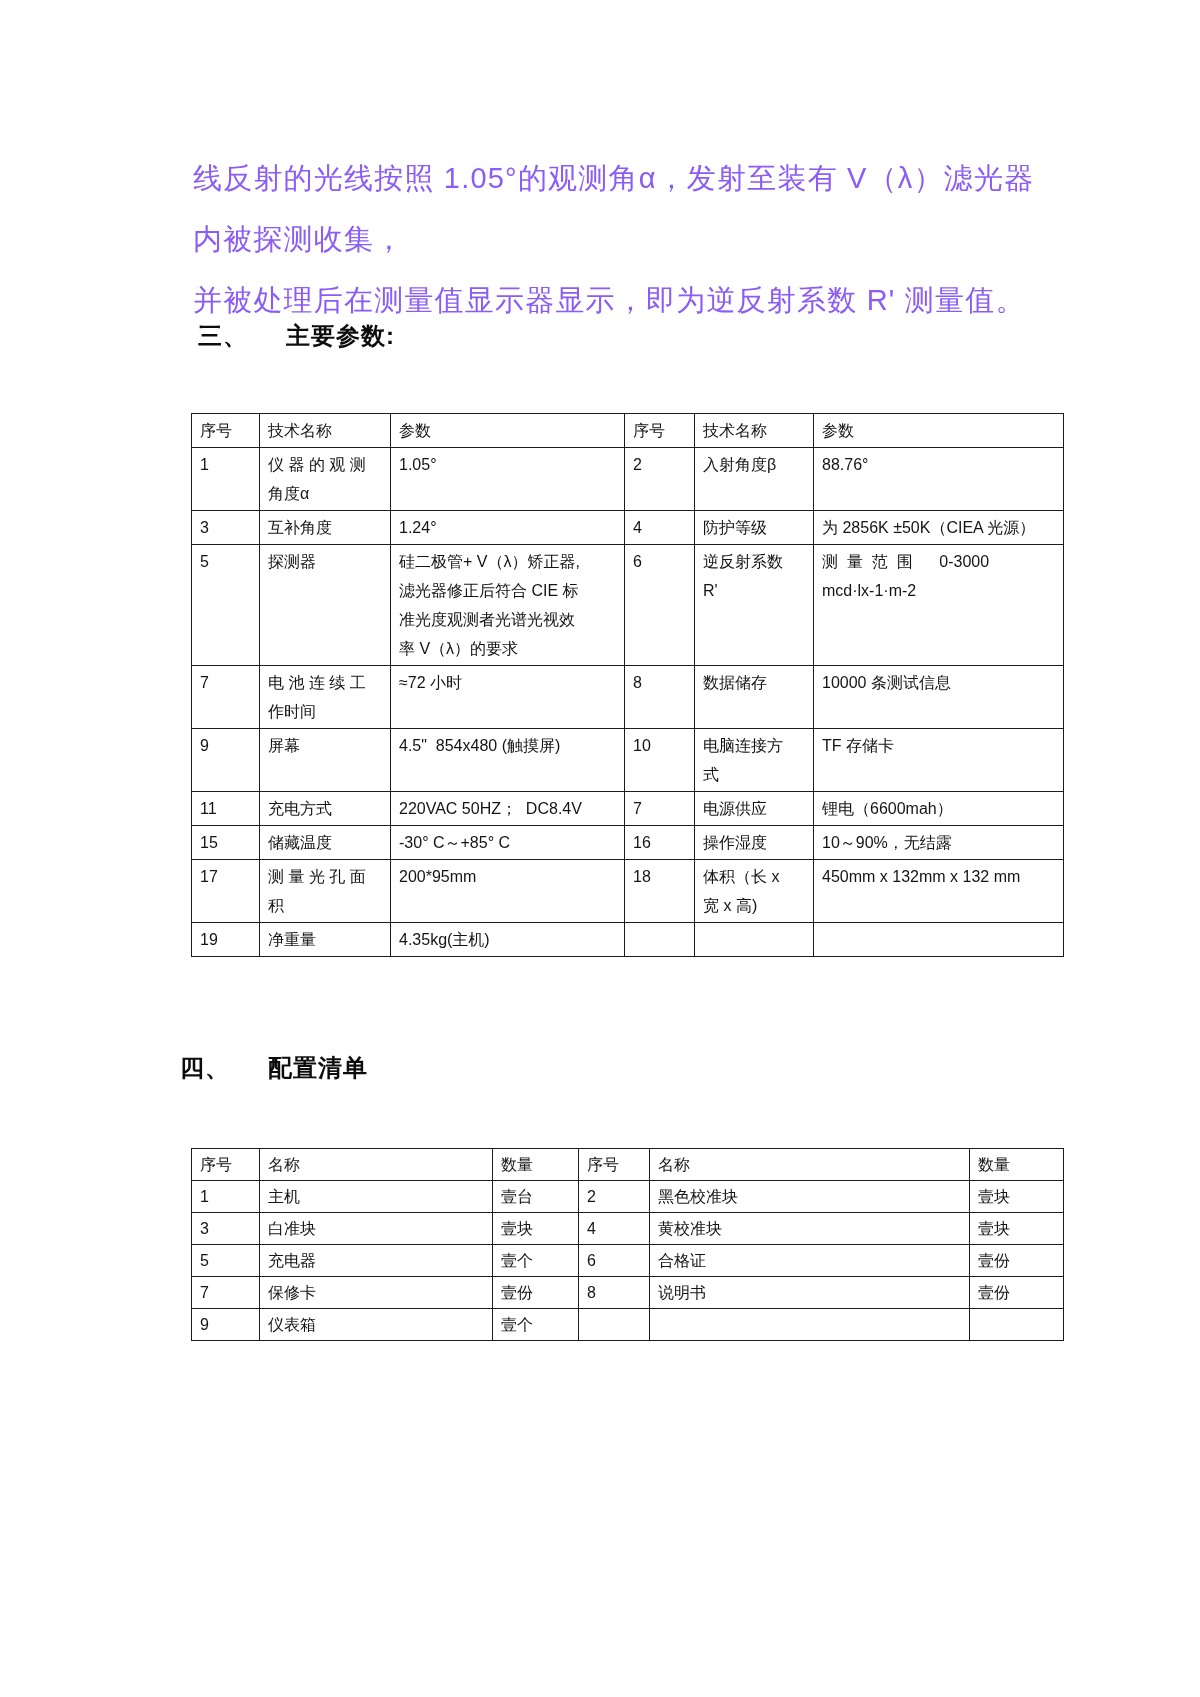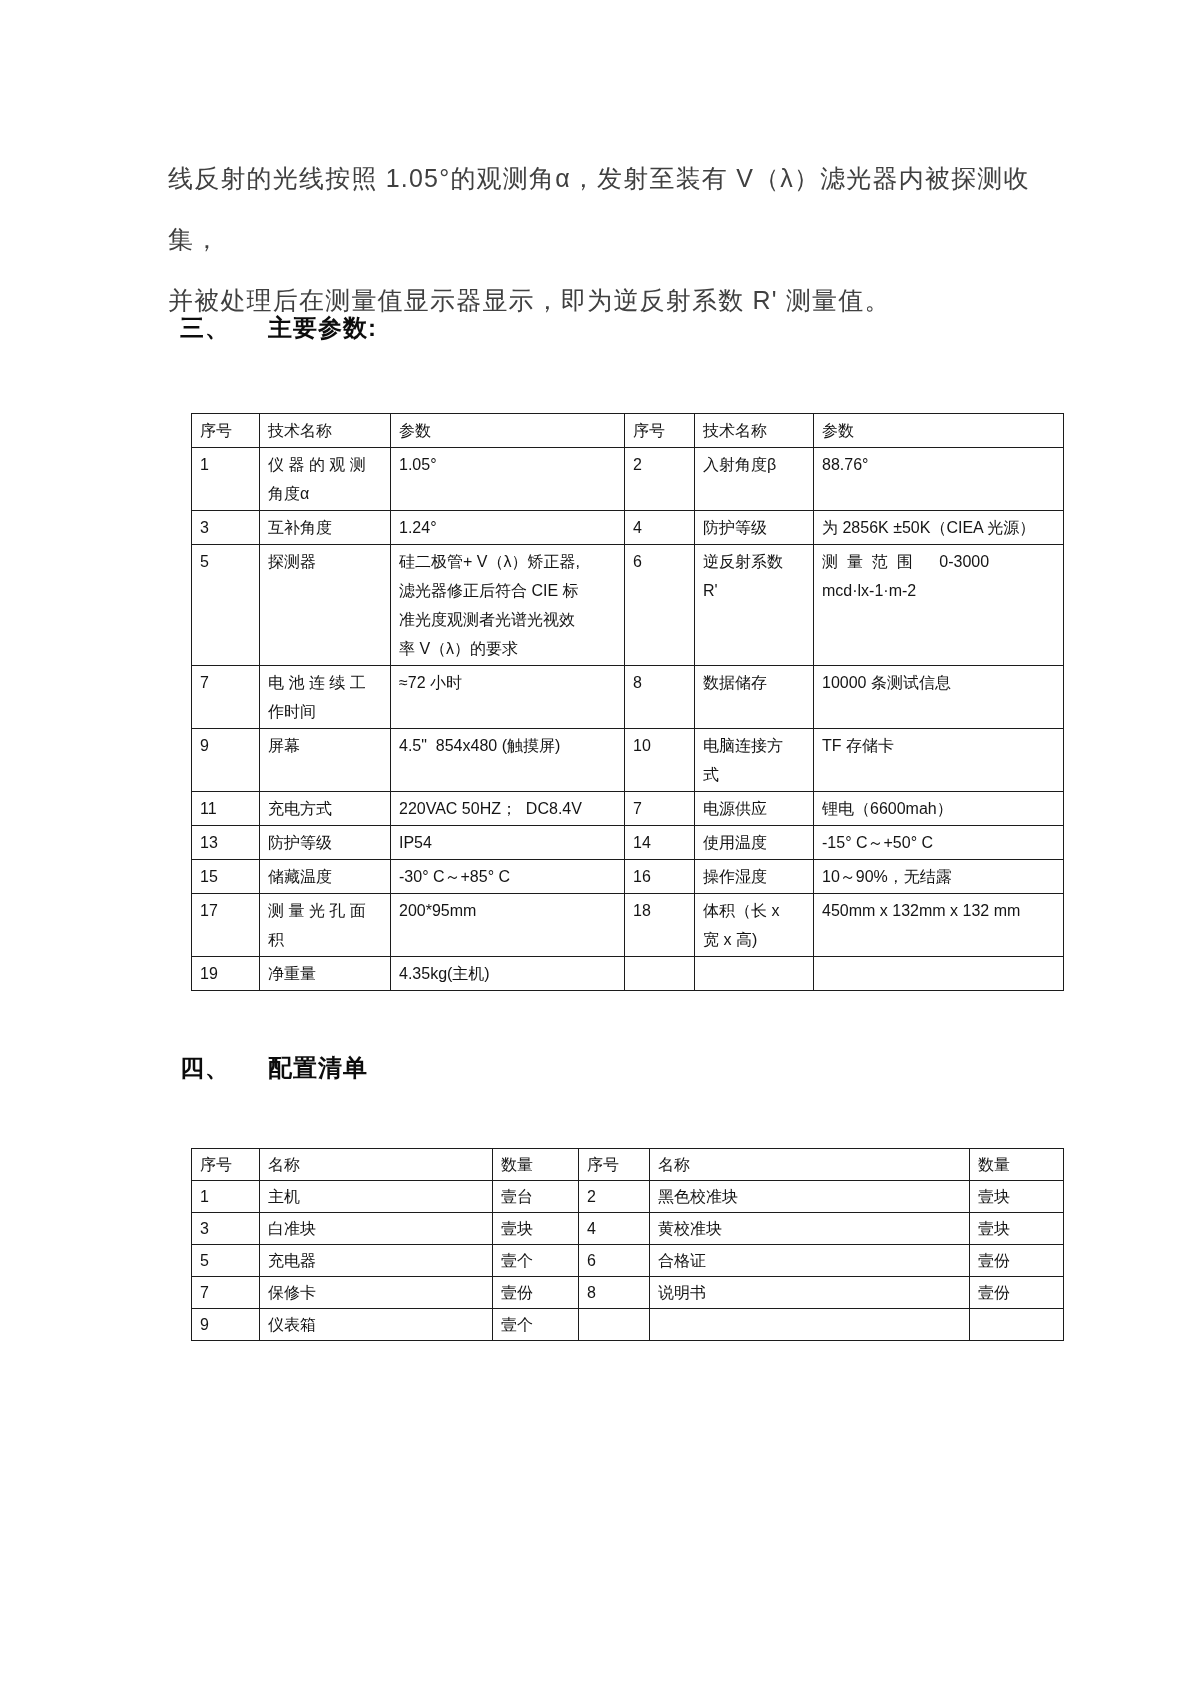--- a/index.html
+++ b/index.html
@@ -5,29 +5,29 @@
   html,body{margin:0;padding:0;background:#ffffff;}
   .page{
     position:relative;
     width:1200px;height:1697px;
     background:#ffffff;
     font-family:"Liberation Sans","DejaVu Sans",sans-serif;
     color:#111;
     overflow:hidden;
   }
   .intro{
-    position:absolute;left:168px;top:148px;width:868px;
-    font-size:25px;line-height:61px;letter-spacing:1.2px;color:#404040;
+    position:absolute;left:193px;top:148px;width:868px;
+    font-size:29px;line-height:61px;letter-spacing:1.2px;color:#8b5cf6;
   }
   .sec-heading{
     position:absolute;left:180px;width:700px;
     font-size:24px;font-weight:bold;color:#0c0c0c;letter-spacing:1px;
   }
   .sec-heading .sec-num{display:inline-block;min-width:88px;}
-  #sec3{top:312px;}
+  #sec3{top:320px;margin-left:18px;}
   #sec4{top:1052px;}
   table.doc{
     position:absolute;left:172px;border-collapse:collapse;table-layout:fixed;margin-left:19px;
   }
   #params-table{top:413px;}
   #config-table{top:1148px;}
   table.doc td,table.doc th{
     border:1.5px solid #1c1c1c;
     font-size:16px;font-weight:normal;text-align:left;vertical-align:top;
     padding:2px 8px;white-space:pre-wrap;color:#141414;word-wrap:break-word;
@@ -121,28 +121,20 @@
     </tr>
     <tr>
       <td>11</td>
       <td>充电方式</td>
       <td>220VAC 50HZ；  DC8.4V</td>
       <td>7</td>
       <td>电源供应</td>
       <td>锂电（6600mah）</td>
     </tr>
     <tr>
-      <td>13</td>
-      <td>防护等级</td>
-      <td>IP54</td>
-      <td>14</td>
-      <td>使用温度</td>
-      <td>-15° C～+50° C</td>
-    </tr>
-    <tr>
       <td>15</td>
       <td>储藏温度</td>
       <td>-30° C～+85° C</td>
       <td>16</td>
       <td>操作湿度</td>
       <td>10～90%，无结露</td>
     </tr>
     <tr>
       <td>17</td>
       <td>测 量 光 孔 面

